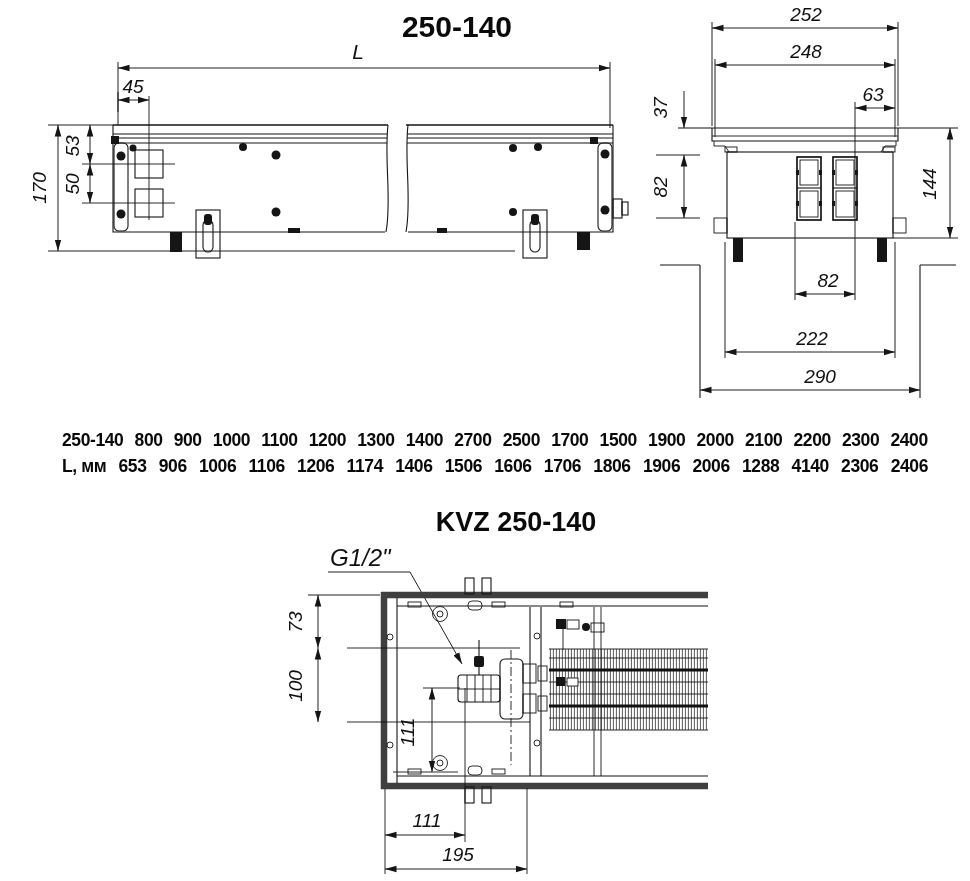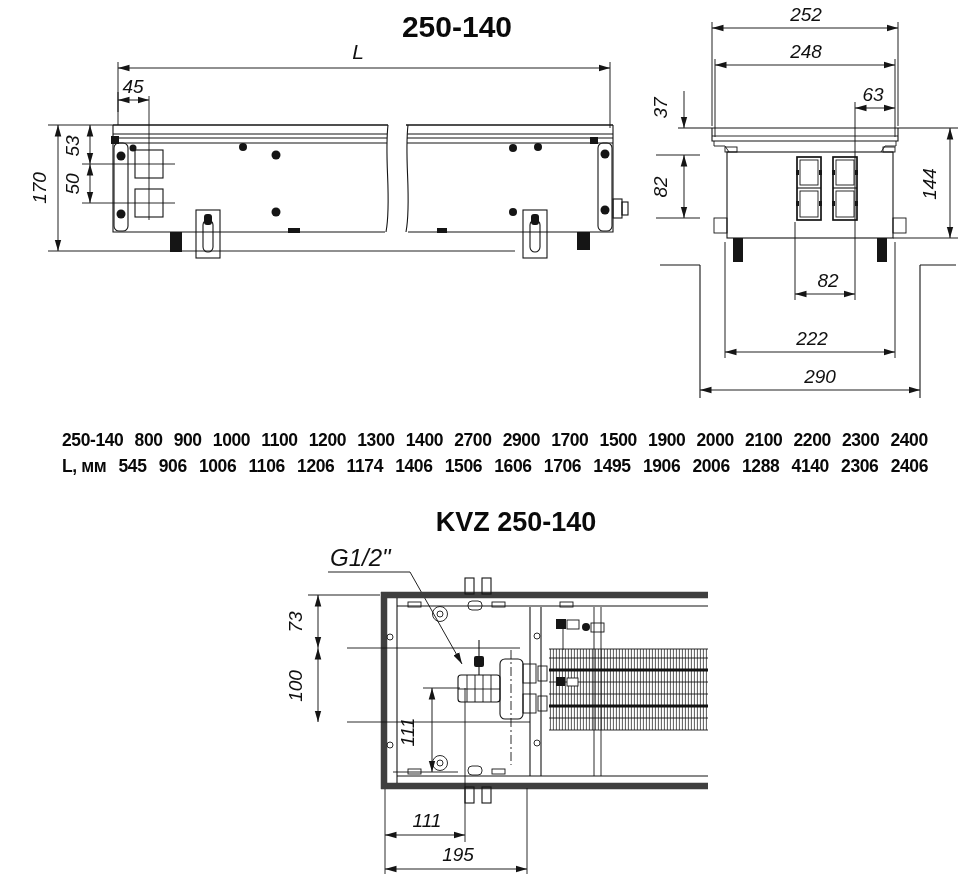--- a/index.html
+++ b/index.html
@@ -303,43 +303,43 @@
   <div class="trow">
         <span>250-140</span>
         <span>800</span>
         <span>900</span>
         <span>1000</span>
         <span>1100</span>
         <span>1200</span>
         <span>1300</span>
         <span>1400</span>
         <span>2700</span>
-        <span>2900</span>
+        <span>2500</span>
         <span>1700</span>
         <span>1500</span>
         <span>1900</span>
         <span>2000</span>
         <span>2100</span>
         <span>2200</span>
         <span>2300</span>
         <span>2400</span>
       </div>
   <div class="trow">
         <span>L, мм</span>
-        <span>545</span>
+        <span>653</span>
         <span>906</span>
         <span>1006</span>
         <span>1106</span>
         <span>1206</span>
         <span>1174</span>
         <span>1406</span>
         <span>1506</span>
         <span>1606</span>
         <span>1706</span>
-        <span>1495</span>
+        <span>1806</span>
         <span>1906</span>
         <span>2006</span>
         <span>1288</span>
         <span>4140</span>
         <span>2306</span>
         <span>2406</span>
       </div>
 </div>
 
 </div>

